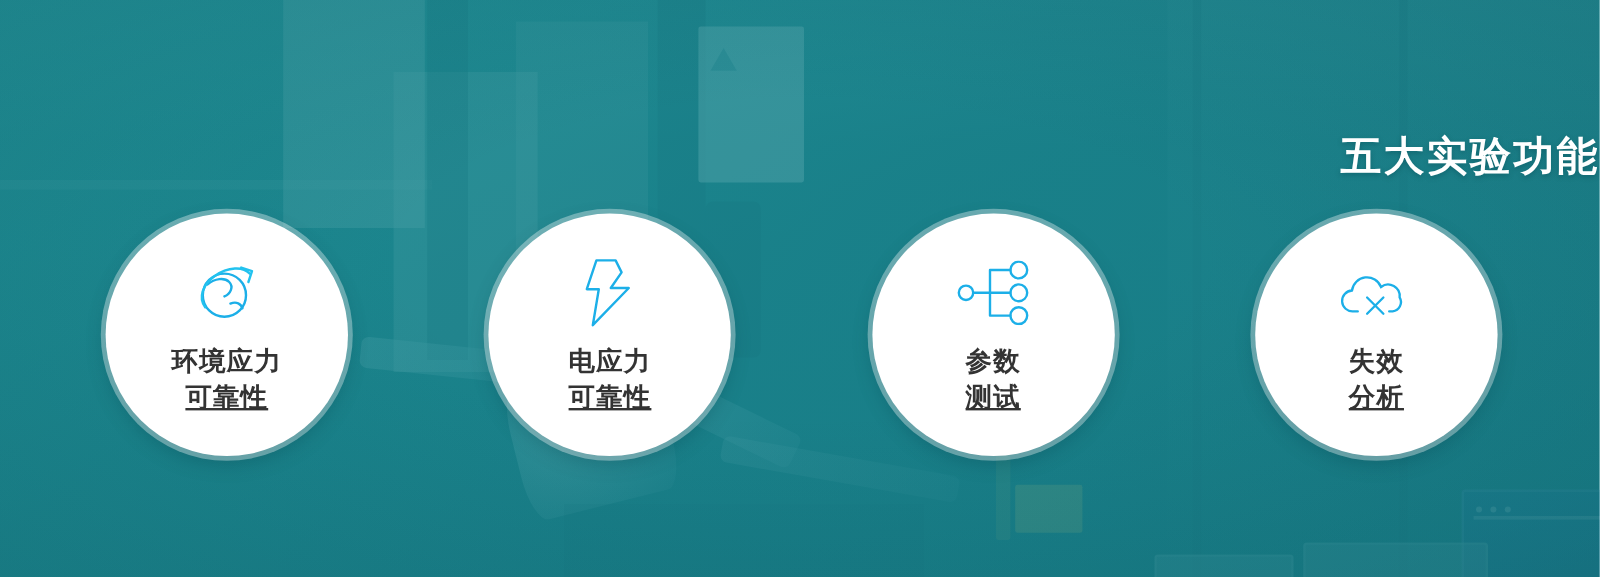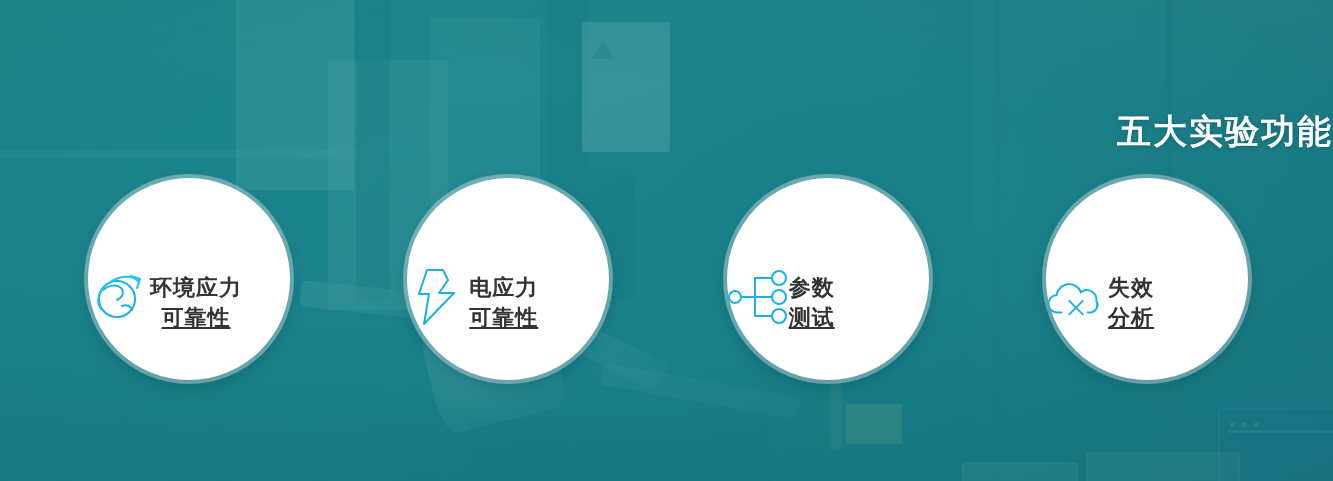--- a/index.html
+++ b/index.html
@@ -159,21 +159,21 @@
   .circle {
     position: relative;
     width: 202px;
     height: 202px;
     border-radius: 50%;
     background: #ffffff;
     box-shadow:
       0 0 0 4px rgba(255,255,255,.35),
       0 6px 16px rgba(8,60,68,.30);
     display: flex;
-    flex-direction: row;
+    flex-direction: column;
     align-items: center;
     justify-content: flex-start;
     box-sizing: border-box;
     padding-top: 36px;
   }
   .circle:before {
     content: "";
     position: absolute;
     inset: -4px;
     border-radius: 50%;

